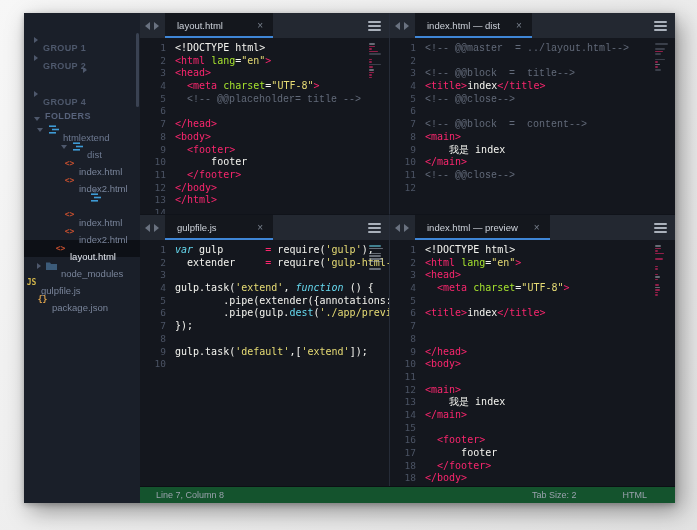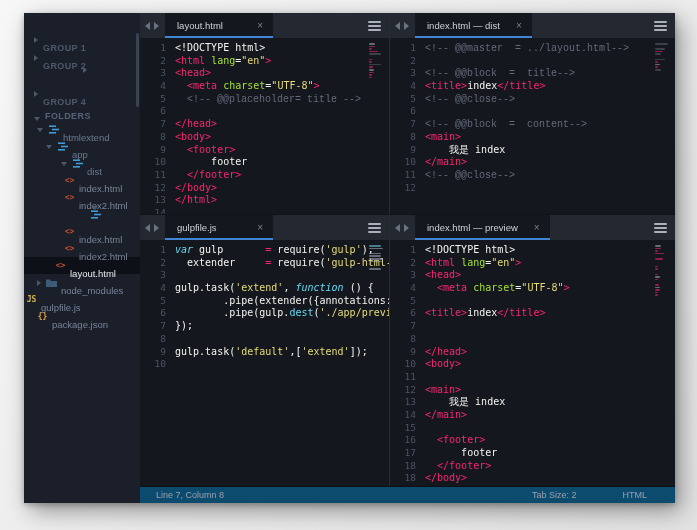--- a/index.html
+++ b/index.html
@@ -65,21 +65,21 @@
   .tk-attr { color:#a6e22e; }
   .tk-str { color:#e6db74; }
   .tk-com { color:#626a79;font-family:Liberation Mono, monospace; }
   .tk-kw { color:#66d9ef; font-style:italic; }
   .tk-fn { color:#66d9ef; }
   .tk-op { color:#f9266d; }
   .minimap { position:absolute; top:5px; right:4px; width:16px; }
   .mm-line { height:1.6px; margin-bottom:1px; opacity:.55; border-radius:1px; }
   .mm-line.empty { opacity:0; }
   
-  .statusbar { height:17px; flex:none; background:#0c4a6e; border-top:1px solid #0c0f14;
+  .statusbar { height:17px; flex:none; background:#14532d; border-top:1px solid #0c0f14;
     display:flex; align-items:center; font-size:9px; color:#9aa2ad; padding:0 14px 0 16px; }
   .status-right { margin-left:auto; display:flex; gap:46px; padding-right:14px; }
 </style>
 </head>
 <body>
 
 <div class="app-window">
 
   <div class="sidebar">
     <div id="sb-groups">
@@ -110,33 +110,20 @@
           <span class="sb-icon">
             <svg width="10" height="9" viewBox="0 0 10 9">
               <g stroke="#3e9bd6" stroke-width="1.6">
                 <line x1="0" y1="1.2" x2="7" y2="1.2"></line>
                 <line x1="3" y1="4.5" x2="10" y2="4.5"></line>
                 <line x1="0" y1="7.8" x2="7" y2="7.8"></line>
               </g>
             </svg>
           </span>
           <span class="lbl">htmlextend</span>
-        </div>
-        <div class="sb-row tree-row branch" style="padding-left: 22px;">
-          <span class="tri down"></span>
-          <span class="sb-icon">
-            <svg width="10" height="9" viewBox="0 0 10 9">
-              <g stroke="#3e9bd6" stroke-width="1.6">
-                <line x1="0" y1="1.2" x2="7" y2="1.2"></line>
-                <line x1="3" y1="4.5" x2="10" y2="4.5"></line>
-                <line x1="0" y1="7.8" x2="7" y2="7.8"></line>
-              </g>
-            </svg>
-          </span>
-          <span class="lbl">app</span>
         </div>
         <div class="sb-row tree-row branch" style="padding-left: 37px;">
           <span class="tri down"></span>
           <span class="sb-icon">
             <svg width="10" height="9" viewBox="0 0 10 9">
               <g stroke="#3e9bd6" stroke-width="1.6">
                 <line x1="0" y1="1.2" x2="7" y2="1.2"></line>
                 <line x1="3" y1="4.5" x2="10" y2="4.5"></line>
                 <line x1="0" y1="7.8" x2="7" y2="7.8"></line>
               </g>

